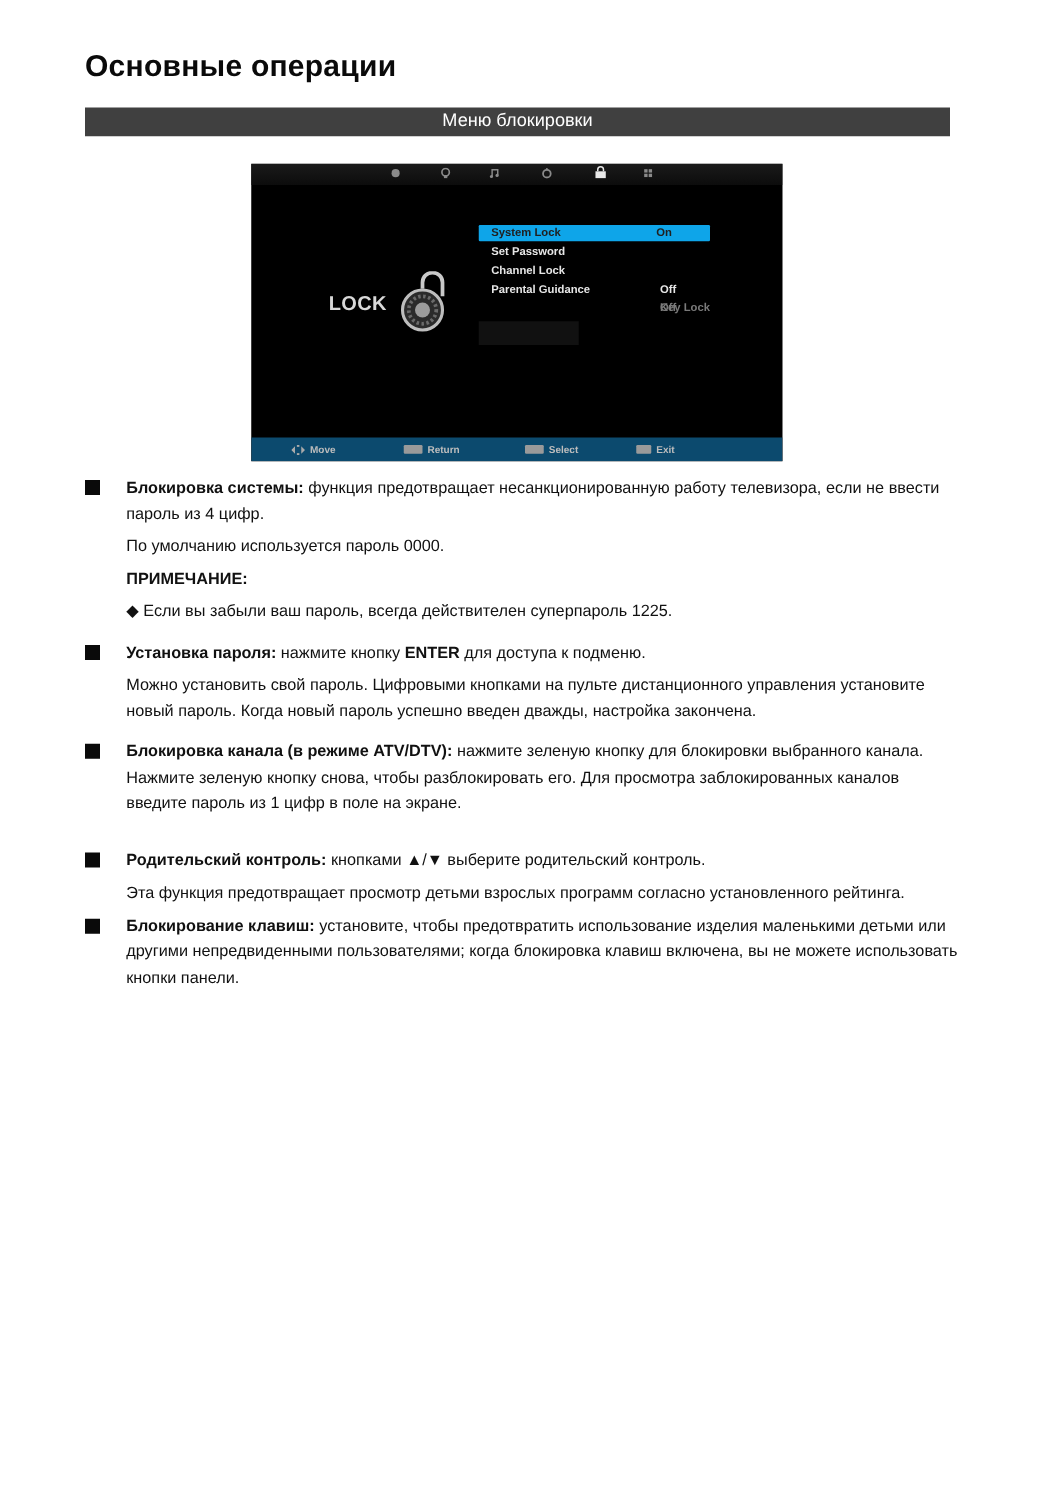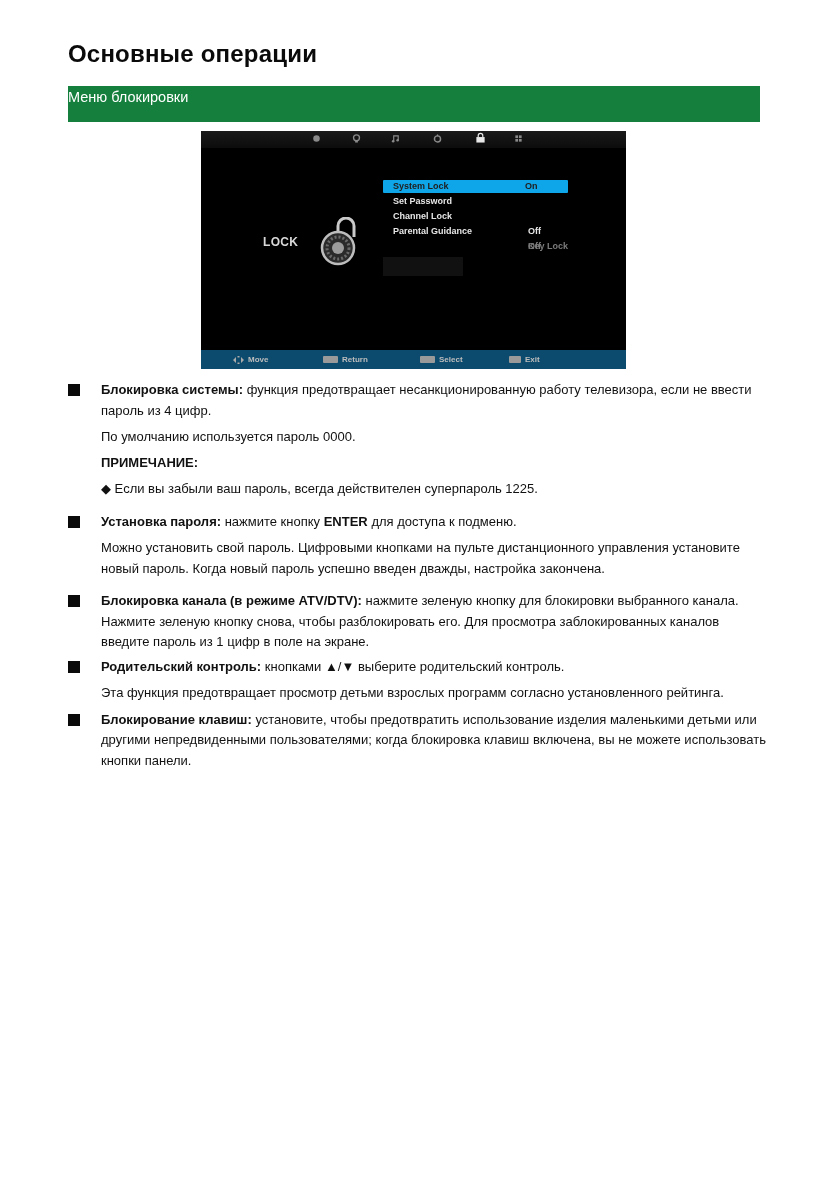--- a/index.html
+++ b/index.html
@@ -5,39 +5,39 @@
   html, body { margin: 0; padding: 0; background: #ffffff; }
   body {
     width: 839px; height: 1191px; position: relative; overflow: hidden;
     font-family: "Liberation Sans", sans-serif; color: #111;
   }
   .page-title {
     position: absolute; left: 68px; top: 40px;
     font-size: 24px; font-weight: bold; letter-spacing: 0.2px; color: #0a0a0a;
   }
   .section-bar {
-    position: absolute; left: 68px; top: 86px; width: 692px; height: 36px;
-    background: #15803d; color: #ffffff; 
+    position: absolute; left: 68px; top: 86px; width: 692px; height: 23px;
+    background: #404040; color: #ffffff; text-align: center;
     font-size: 14.5px; line-height: 23px;
   }
   
   .tv {
     position: absolute; left: 201px; top: 131px; width: 425px; height: 238px;
     background: #000; overflow: hidden;
   }
   .tv-topbar {
     position: absolute; left: 0; top: 0; width: 100%; height: 17px;
     background: linear-gradient(#1a1a1a, #0c0c0c);
   }
   .tv-icon { position: absolute; top: 3px; width: 9px; height: 9px; }
   .tv-icon svg { width: 9px; height: 9px; display: block; }
   .tv-icon.active svg { width: 11px; height: 11px; margin-top: -2px; }
   .tv-lock-label {
     position: absolute; left: 62px; top: 104px; color: #d8d8d8;
-    font-size: 12px; font-weight: bold; letter-spacing: 0.3px;
+    font-size: 16px; font-weight: bold; letter-spacing: 0.3px;
   }
   .tv-padlock { position: absolute; left: 117px; top: 86px; width: 46px; height: 50px; }
   .tv-menu { position: absolute; left: 182px; top: 49px; width: 185px; }
   .tv-row {
     position: relative; height: 15px; line-height: 15px; font-size: 9px;
     font-weight: bold; color: #e6e6e6; padding-left: 10px;
   }
   .tv-row.selected {
     background: #0ea5e9; color: #202020; border-radius: 1px; height: 13px; line-height: 13px;
     margin-bottom: 1px;
@@ -179,21 +179,21 @@
     <span class="bullet"></span>
     <p><b>Установка пароля:</b><span> нажмите кнопку </span><b>ENTER</b><span> для доступа к подменю.</span></p>
     <p class="gap">Можно установить свой пароль. Цифровыми кнопками на пульте дистанционного управления установите новый пароль. Когда новый пароль успешно введен дважды, настройка закончена.</p>
   </div>
 
   <div class="item" style="margin-top:12px">
     <span class="bullet"></span>
     <p><b>Блокировка канала (в режиме ATV/DTV):</b><span> нажмите зеленую кнопку для блокировки выбранного канала. Нажмите зеленую кнопку снова, чтобы разблокировать его. Для просмотра заблокированных каналов введите пароль из 1 цифр в поле на экране.</span></p>
   </div>
 
-  <div class="item" style="margin-top:4px">
+  <div class="item" style="margin-top:25px">
     <span class="bullet"></span>
     <p><b>Родительский контроль:</b><span> кнопками ▲/▼ выберите родительский контроль.</span></p>
     <p class="gap">Эта функция предотвращает просмотр детьми взрослых программ согласно установленного рейтинга.</p>
   </div>
 
   <div class="item" style="margin-top:6px">
     <span class="bullet"></span>
     <p><b>Блокирование клавиш:</b><span> установите, чтобы предотвратить использование изделия маленькими детьми или другими непредвиденными пользователями; когда блокировка клавиш включена, вы не можете использовать кнопки панели.</span></p>
   </div>
 </div>

